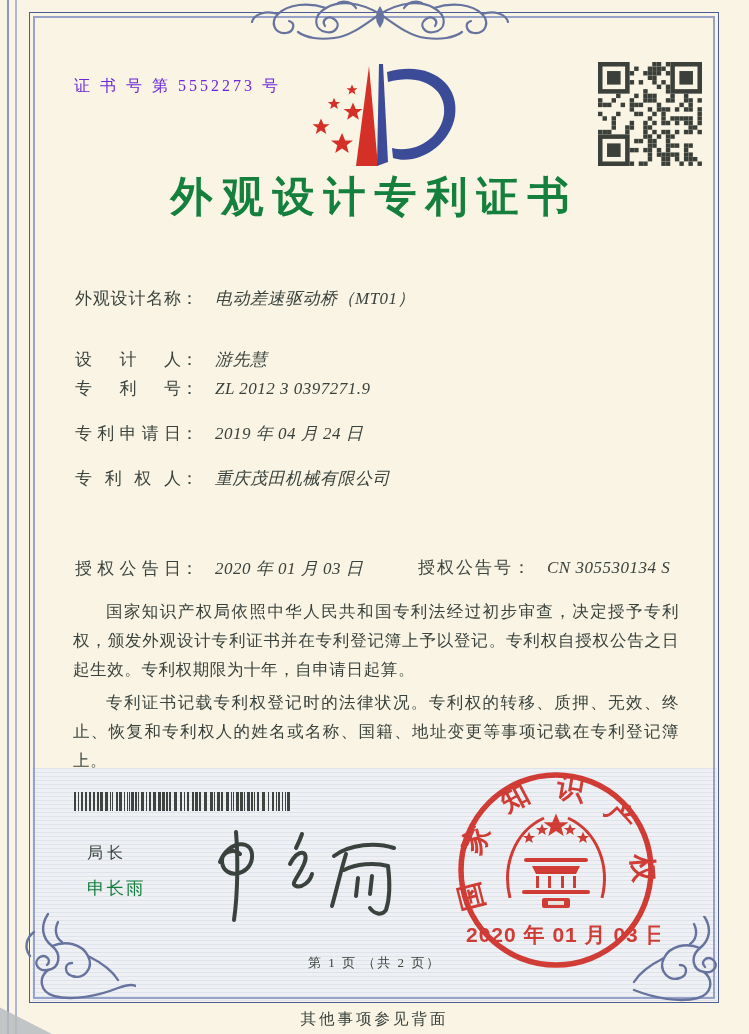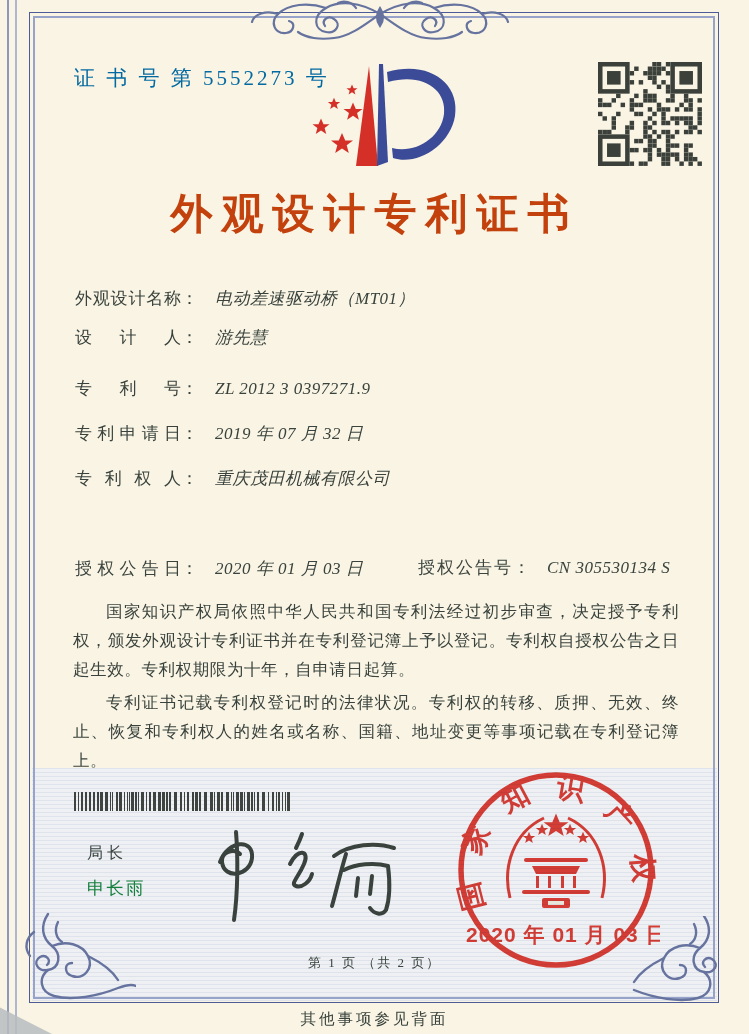--- a/index.html
+++ b/index.html
@@ -18,23 +18,23 @@
     background:
       repeating-linear-gradient(to bottom, rgba(120,140,185,.13) 0 1px, rgba(255,255,255,0) 1px 4px),
       #eef0f3;}
   
   #frame-outer{position:absolute; left:29px; top:12px; right:30px; bottom:31px;
     border:1.5px solid #4d5b98;}
   #frame-inner{position:absolute; left:33px; top:16px; right:34px; bottom:35px;
     border:2.5px solid #98a3c9;}
   .orn{position:absolute;}
   .abs{position:absolute;}
-  #cert-no{left:74px; top:64px; font-size:21px; letter-spacing:3px; color:#0369a1;}
-  #title{left:0; top:186px; width:100%; text-align:center; font-size:42px; font-weight:bold;
-    letter-spacing:9px; color:#c2410c;}
+  #cert-no{left:74px; top:76px; font-size:16px; letter-spacing:3px; color:#6d28d9;}
+  #title{left:0; top:169px; width:100%; text-align:center; font-size:42px; font-weight:bold;
+    letter-spacing:9px; color:#15803d;}
   .frow{left:75px; font-size:17px; color:#39423c; white-space:nowrap;}
   .flabel{display:inline-block; width:106px; text-align:justify; text-align-last:justify;}
   .fvalue{margin-left:17px; letter-spacing:.5px;font-style:italic;}
   #grant-no{left:370px; top:556px; font-size:17px; white-space:nowrap;}
   #grant-no .flabel2{letter-spacing:2px;margin-left:48px;}
   #paras{left:73px; top:597px; width:606px; font-size:16.5px; line-height:29px;
     text-align:justify; color:#39423c;}
   #paras p{margin:0 0 4px 0; text-indent:2em; letter-spacing:.6px;}
   #sig-title{left:87px; top:843px; font-size:16px; letter-spacing:4px; color:#394340;
     font-family:"Liberation Sans", sans-serif;}
@@ -280,28 +280,28 @@
       <rect x="9.043478260869565" y="81.39130434782608" width="13.565217391304348" height="13.565217391304348" fill="#3b413a"></rect>
     </svg>
 
   <div class="abs" id="cert-no">证 书 号 第 5552273 号</div>
 
   <div class="abs" id="title">外观设计专利证书</div>
 
   <div class="abs frow" style="top:287px">
     <span class="flabel">外观设计名称</span><span>：</span><span class="fvalue">电动差速驱动桥（MT01）</span>
   </div>
-  <div class="abs frow" style="top:326px">
+  <div class="abs frow" style="top:348px">
     <span class="flabel">设计人</span><span>：</span><span class="fvalue">游先慧</span>
   </div>
   <div class="abs frow" style="top:377px">
     <span class="flabel">专利号</span><span>：</span><span class="fvalue">ZL 2012 3 0397271.9</span>
   </div>
   <div class="abs frow" style="top:422px">
-    <span class="flabel">专利申请日</span><span>：</span><span class="fvalue">2019 年 07 月 32 日</span>
+    <span class="flabel">专利申请日</span><span>：</span><span class="fvalue">2019 年 04 月 24 日</span>
   </div>
   <div class="abs frow" style="top:467px">
     <span class="flabel">专利权人</span><span>：</span><span class="fvalue">重庆茂田机械有限公司</span>
   </div>
   <div class="abs frow" style="top:557px">
     <span class="flabel">授权公告日</span><span>：</span><span class="fvalue">2020 年 01 月 03 日</span>
   </div>
   <div class="abs" id="grant-no">
     <span class="flabel2">授权公告号</span><span>：</span><span class="fvalue">CN 305530134 S</span>
   </div>

